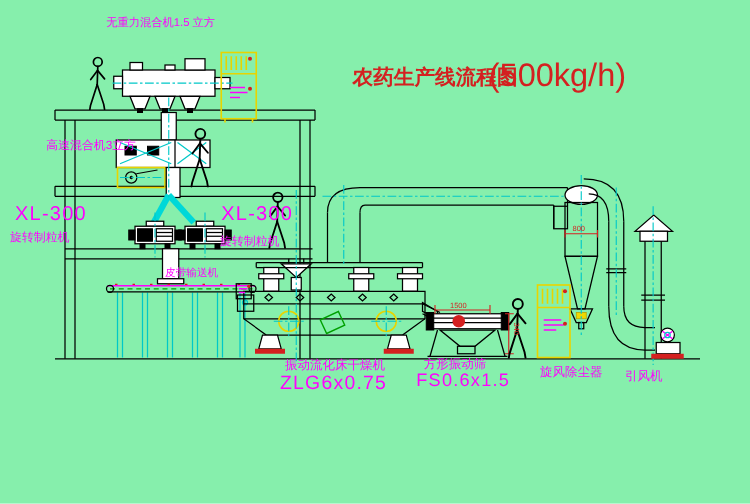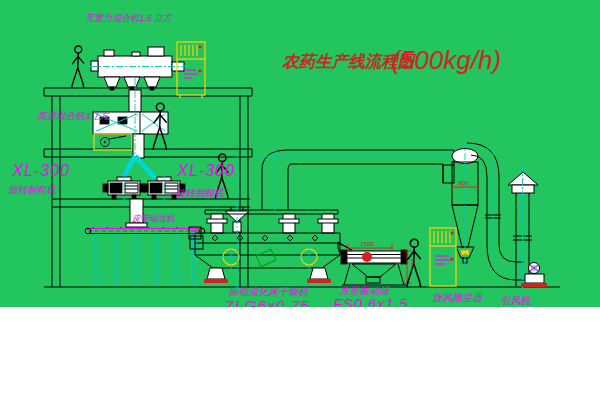--- a/index.html
+++ b/index.html
@@ -1,17 +1,17 @@
 <!DOCTYPE html>
 <html><head>
 <meta charset="utf-8">
 <style>
   html,body{margin:0;padding:0;background:#fff;}
-  .canvas{position:relative;width:600px;height:307px;background:#22c55e;overflow:hidden;
-          font-family:"Liberation Sans",sans-serif;font-style:italic;}
+  .canvas{position:relative;width:600px;height:403px;background:#86efac;overflow:hidden;
+          font-family:"Liberation Sans",sans-serif;}
   svg{display:block}
   
   .k{stroke:#000;fill:none;stroke-width:1}
   .kf{stroke:#000;fill:#000;stroke-width:.8}
   .w{stroke:#000;fill:#fff;stroke-width:1}
   .cyd{stroke:#00c8c8;fill:none;stroke-width:.9;stroke-dasharray:7 2 2 2}
   .cys{stroke:#00c8c8;fill:none;stroke-width:1}
   .cyt{stroke:#00d8d8;fill:none;stroke-width:5}
   .y{stroke:#e8d400;fill:none;stroke-width:1.3}
   .yf{fill:#f0d800;stroke:#b8a000;stroke-width:.6}

